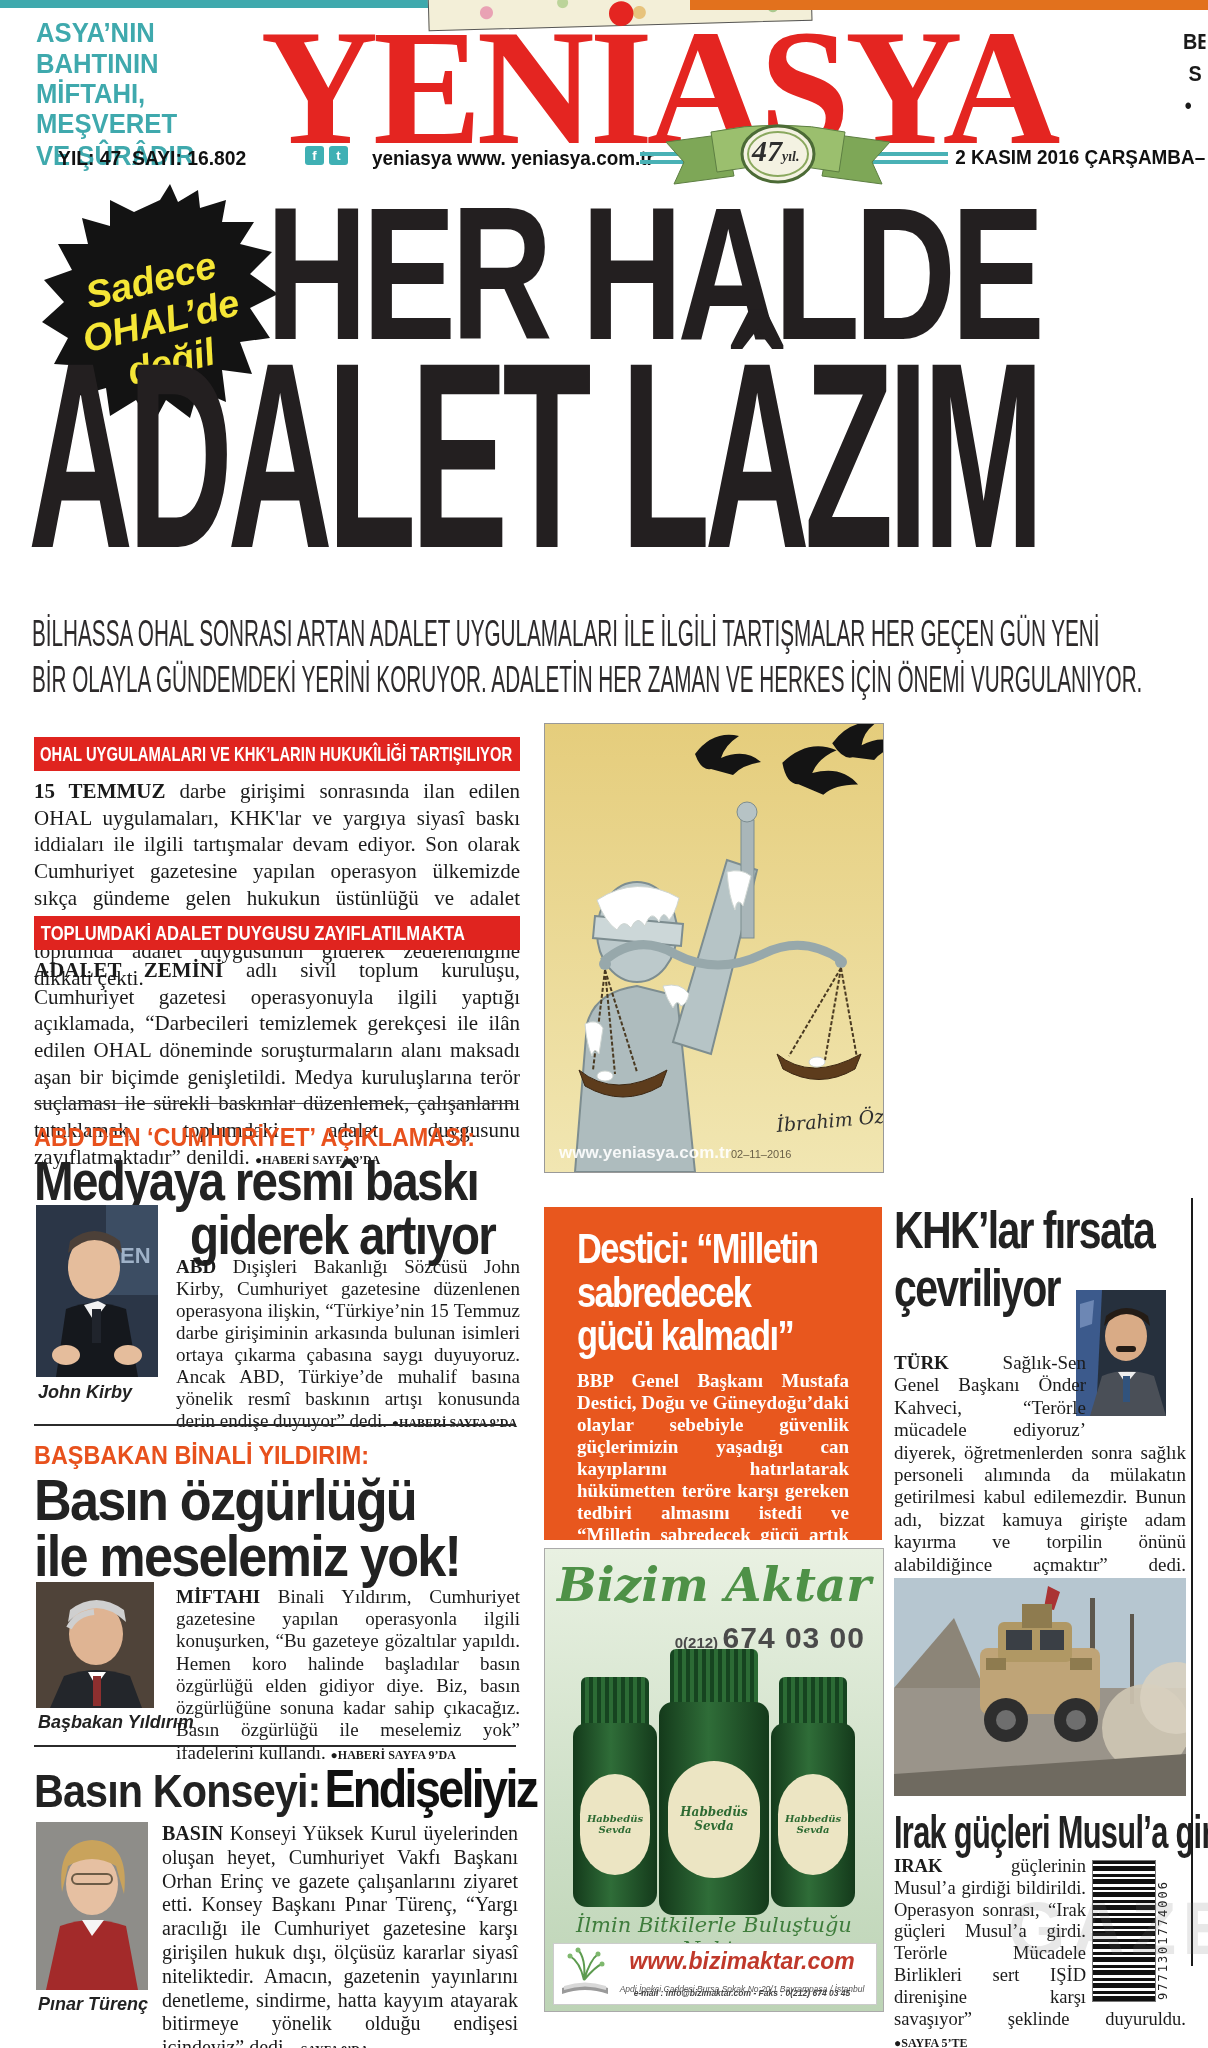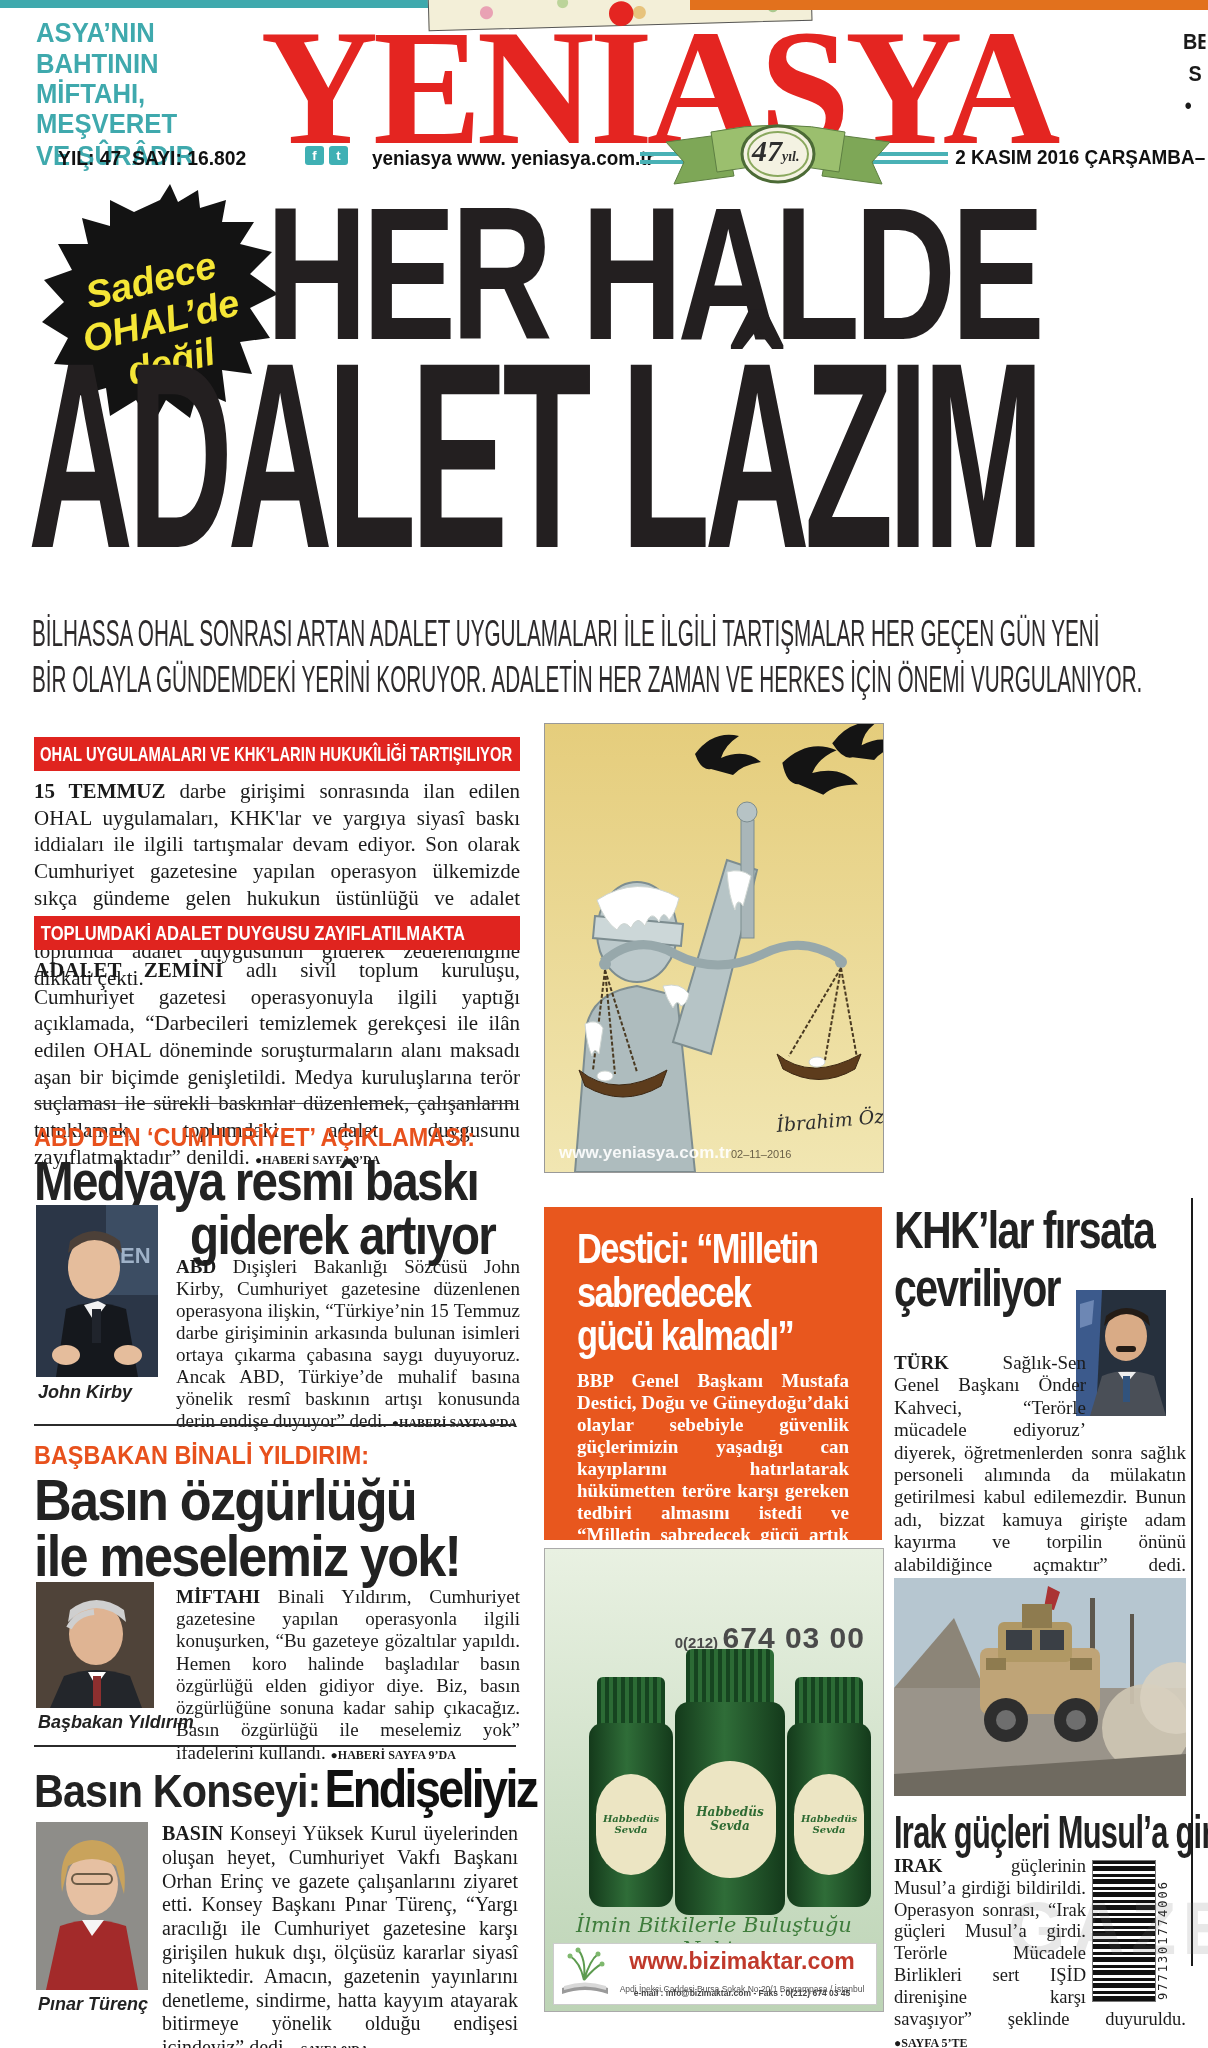--- a/index.html
+++ b/index.html
@@ -14,21 +14,21 @@
   .bar span{font-weight:700;font-size:19.5px;transform-origin:left center;display:inline-block;white-space:nowrap;padding-left:8px;}
   .kicker{font-weight:700;font-size:26px;color:#e8511d;transform-origin:left top;white-space:nowrap;}
   .hl{font-weight:700;color:#222;transform-origin:left top;white-space:nowrap;letter-spacing:-2px;}
   .caption{font-style:italic;font-weight:700;font-size:18px;color:#222;}
   .divider{position:absolute;height:2px;background:#2b2b2b;}
   .photo{position:absolute;overflow:hidden;background:#888;}
   .photo svg{display:block;}
   .tealline{position:absolute;height:4px;background:#49b1b5;}
   .socicon{position:absolute;width:19px;height:19px;background:#3fb0b4;border-radius:3px;color:#fff;
            font-weight:700;font-size:13px;display:flex;align-items:center;justify-content:center;}
-  .bottle{position:absolute;margin-left:16px;}
+  .bottle{position:absolute;}
   .bottle .cap{position:absolute;left:10%;width:80%;height:26%;top:0;border-radius:6px;
     background:repeating-linear-gradient(90deg,#164420 0 4px,#2c6b35 4px 8px);}
   .bottle .body{position:absolute;left:0;top:20%;width:100%;height:80%;border-radius:14px;
     background:linear-gradient(90deg,#143a1b,#2f6d38 45%,#143a1b);}
   .bottle .label{position:absolute;left:8%;top:42%;width:84%;height:44%;border-radius:50% 50% 50% 50%/40% 40% 40% 40%;
     background:#ece5c3;display:flex;align-items:center;justify-content:center;text-align:center;
     font-family:"DejaVu Serif",serif;font-style:italic;font-weight:700;color:#2e6b33;}
 </style>
 </head>
 <body>
@@ -243,20 +243,21 @@
   <div class="abs" style="left:544px;top:1207px;width:338px;height:333px;background:#e8571e;color:#fff;box-sizing:border-box;padding:20px 33px;">
     <div class="hl" style="position:relative;color:#fff;font-size:42px;transform:scale(.82,1);line-height:1.04;">Destici: “Milletin</div>
     <div class="hl" style="position:relative;color:#fff;font-size:42px;transform:scale(.82,1);line-height:1.04;">sabredecek</div>
     <div class="hl" style="position:relative;color:#fff;font-size:42px;transform:scale(.82,1);line-height:1.04;">gücü kalmadı”</div>
     <div class="serifbody" style="color:#fff;font-weight:700;font-size:19px;line-height:1.16;margin-top:12px;">
       <b>BBP</b> <span>Genel Başkanı Mustafa Destici, Doğu ve Güneydoğu’daki olaylar sebebiyle güvenlik güçlerimizin yaşadığı can kayıplarını hatırlatarak hükümetten teröre karşı gereken tedbiri almasını istedi ve “Milletin sabredecek gücü artık kalmadı” dedi.</span> <span class="ref" style="font-size:13px;">●SAYFA 8’DE</span>
     </div>
   </div>
 
   <div class="abs" style="left:544px;top:1548px;width:338px;height:462px;border:1px solid #aaa;background:linear-gradient(180deg,#e9f1e2 0%,#cfe0c8 55%,#bdd4b6 100%);overflow:hidden;">
+    <div class="abs" style="left:0;top:8px;width:338px;text-align:center;font-family:'DejaVu Serif',serif;font-style:italic;font-weight:700;font-size:47px;color:#4e9147;">Bizim Aktar</div>
     <div class="abs" style="left:0;top:72px;width:320px;text-align:right;color:#4a4a4a;">
       <span style="font-size:15px;font-weight:700;">0(212)</span>
       <span style="font-size:30px;font-weight:700;letter-spacing:1px;">674 03 00</span>
     </div>
 
     <div class="bottle" style="left:28px;top:128px;width:84px;height:230px;">
       <div class="cap"></div>
         <div class="body"></div>
       <div class="label" style="font-size:10px;">Habbedüs Sevda</div>
     </div>
@@ -264,21 +265,21 @@
       <div class="cap"></div>
         <div class="body"></div>
       <div class="label" style="font-size:10px;">Habbedüs Sevda</div>
     </div>
     <div class="bottle" style="left:114px;top:100px;width:110px;height:266px;">
       <div class="cap"></div>
         <div class="body"></div>
       <div class="label" style="font-size:12px;">Habbedüs Sevda</div>
     </div>
     <div class="abs" style="left:0;top:364px;width:338px;text-align:center;font-family:'DejaVu Serif',serif;font-style:italic;font-size:21px;color:#3f7d3c;">İlmin Bitkilerle Buluştuğu Nokta</div>
-    <div class="abs" style="left:8px;top:394px;width:322px;height:60px;background:#fff;border:1px solid #ccc;">
+    <div class="abs" style="left:8px;top:394px;width:322px;height:60px;background:#fff;border:1px solid #ccc;font-style:italic;">
       <svg width="58" height="58" viewBox="0 0 58 58" style="position:absolute;left:2px;top:0;">
         <path d="M6 44 Q29 36 52 44 L52 50 Q29 42 6 50 Z" fill="#9a9a9a"></path>
         <path d="M8 42 Q29 35 50 42 L50 46 Q29 39 8 46 Z" fill="#d8d8d8"></path>
         <path d="M28 36 Q24 18 14 12 M28 36 Q30 14 22 6 M28 36 Q34 16 42 10 M28 36 Q40 22 46 20" stroke="#5d9b4f" stroke-width="2" fill="none"></path>
         <circle cx="14" cy="12" r="2.5" fill="#7fb86e"></circle>
           <circle cx="22" cy="6" r="2.5" fill="#7fb86e"></circle>
         <circle cx="42" cy="10" r="2.5" fill="#7fb86e"></circle>
           <circle cx="46" cy="20" r="2.5" fill="#7fb86e"></circle>
       </svg>
       <div class="abs" style="left:60px;top:4px;width:256px;text-align:center;font-weight:700;font-size:23px;color:#c0392b;">www.bizimaktar.com</div>

